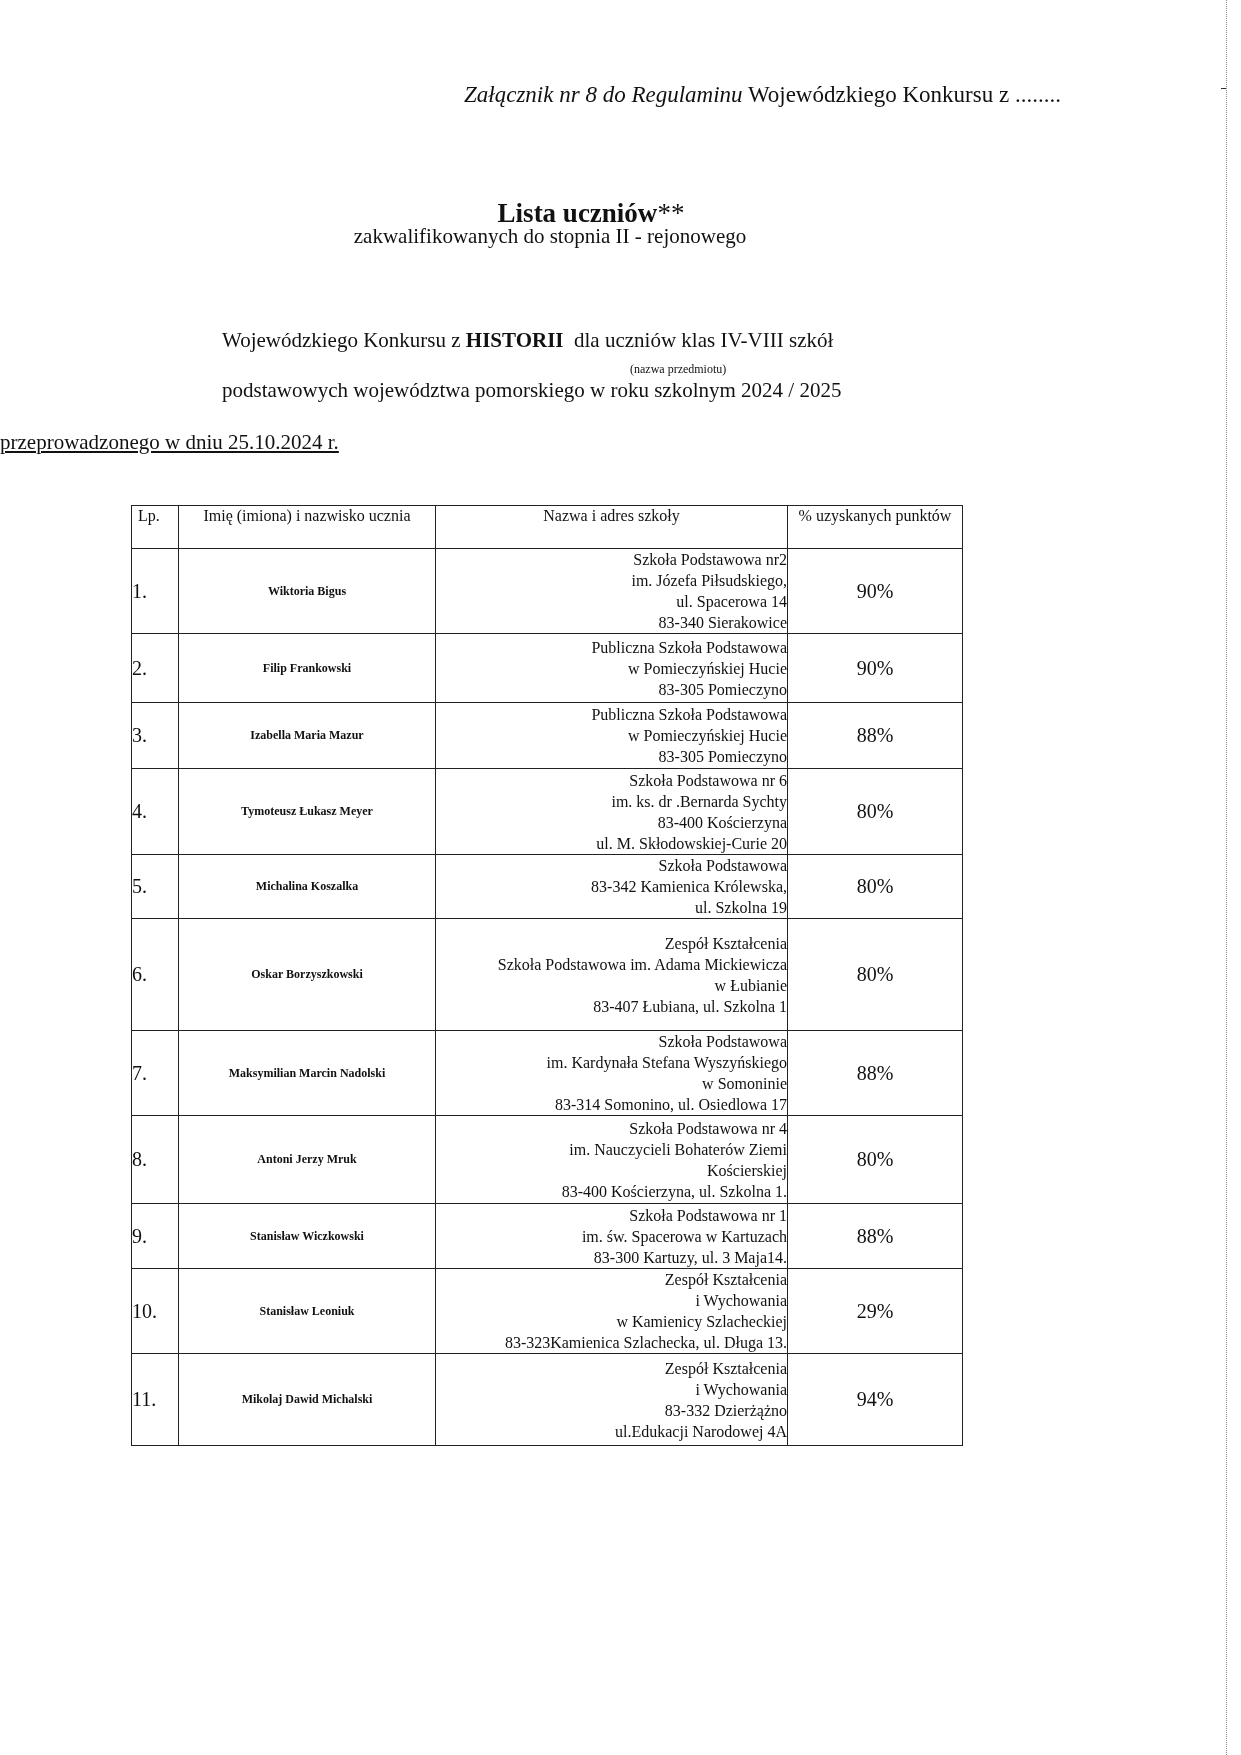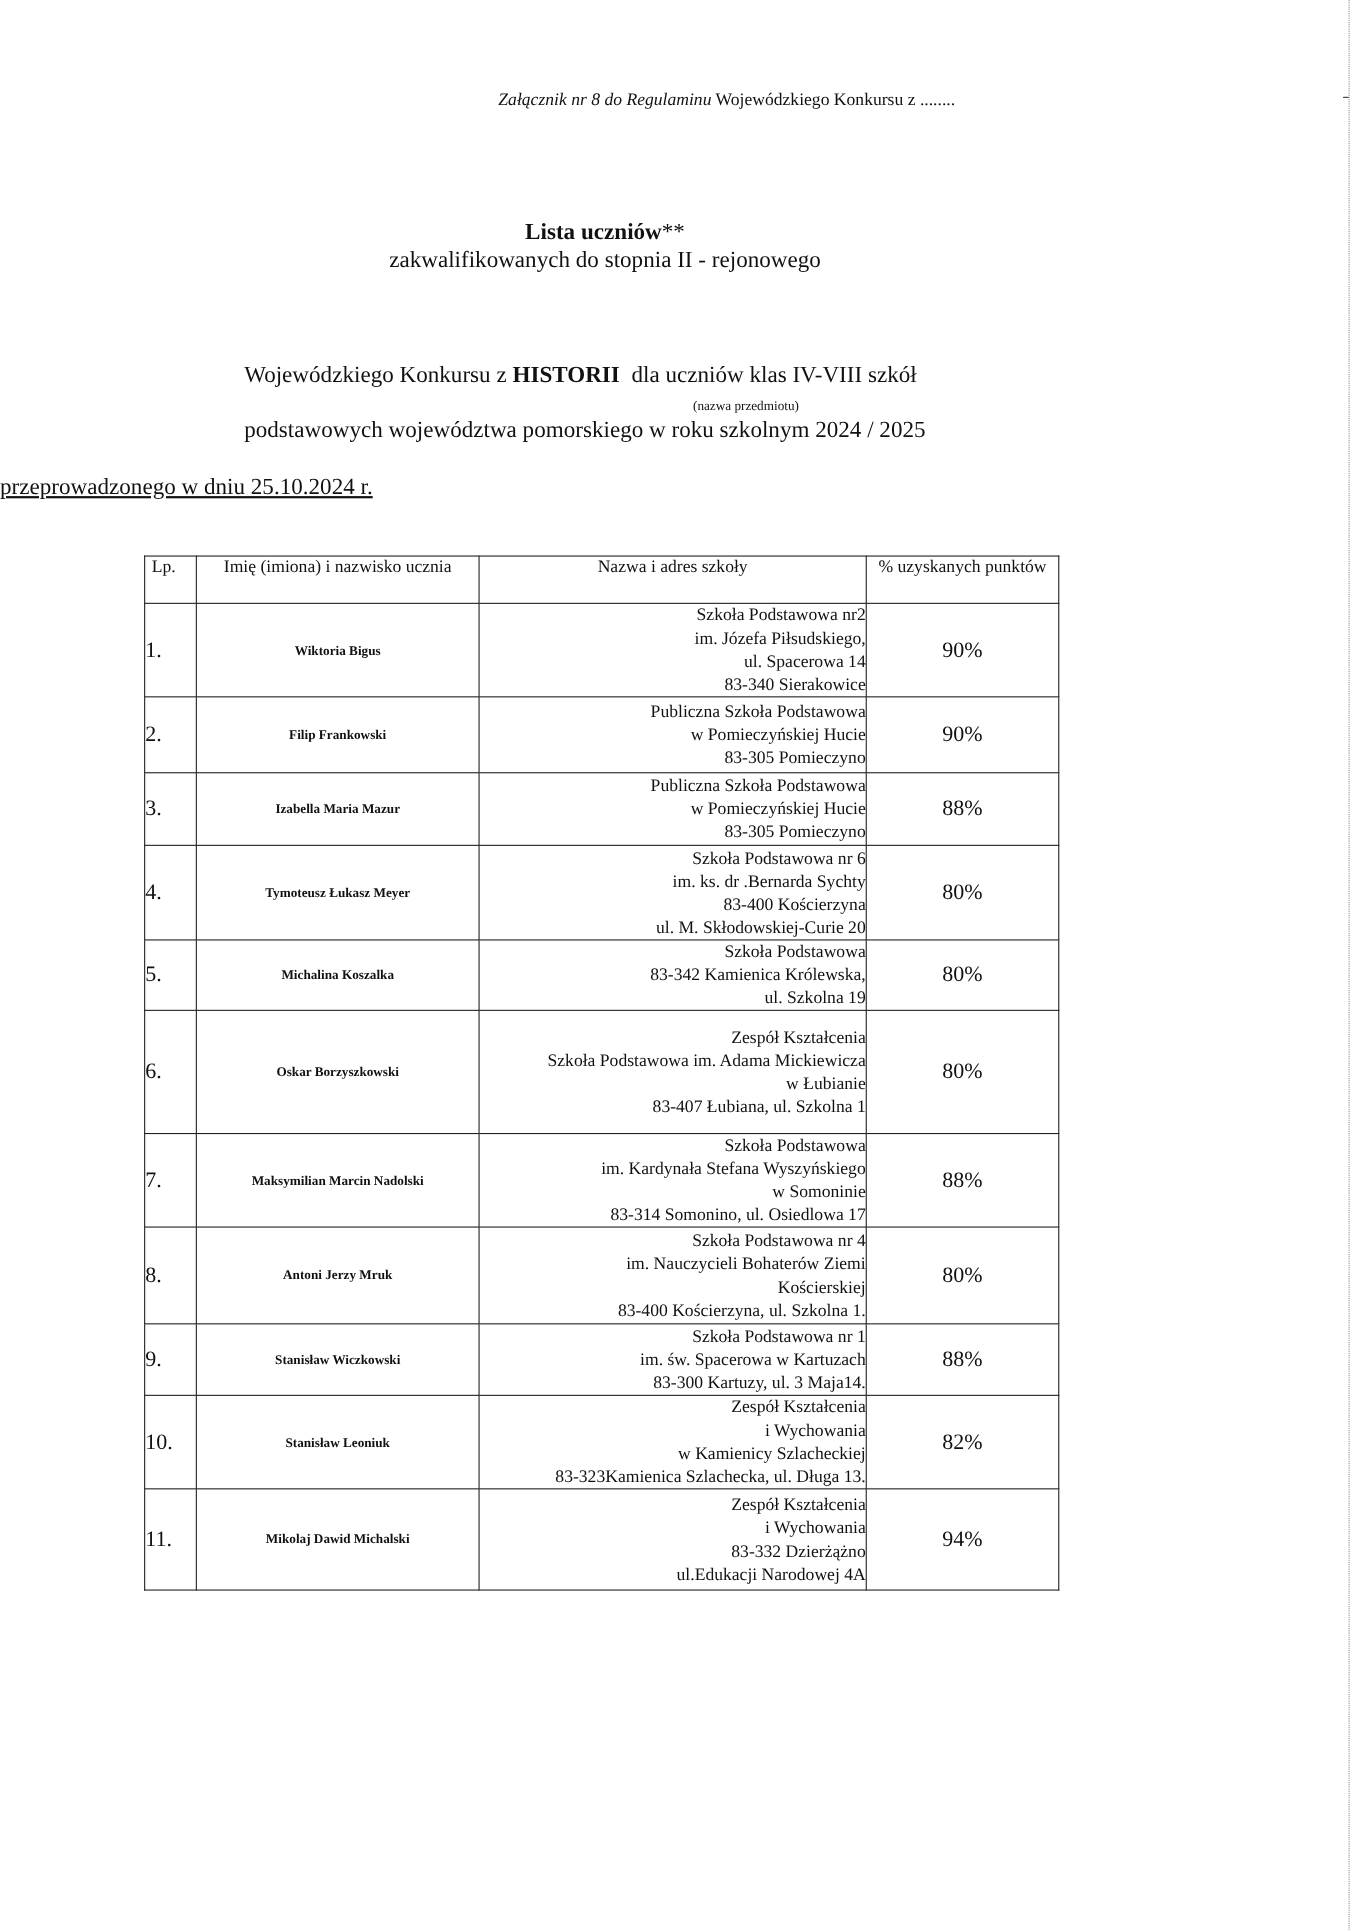--- a/index.html
+++ b/index.html
@@ -1,24 +1,24 @@
 <!DOCTYPE html>
 <html><head>
 <meta charset="utf-8">
 <style>
   html, body { margin: 0; padding: 0; background: #ffffff; }
   body { width: 1241px; height: 1755px; position: relative; overflow: hidden;
          font-family: "Liberation Serif", "DejaVu Serif", serif; color: #111; }
   .edge-line { position: absolute; left: 1226px; top: 0; width: 0; height: 1755px;
                border-left: 1px dotted #8a8a8a; }
   .edge-tick { position: absolute; left: 1221px; top: 88px; width: 5px; height: 1px; background:#333; }
-  .annex { position: absolute; left: 453px; top: 82px; font-size: 16px; white-space: nowrap; }
+  .annex { position: absolute; left: 464px; top: 82px; font-size: 23px; white-space: nowrap; }
   .annex i { font-style: italic; }
   .title-block { position: absolute; left: 0; width: 1100px; text-align: center; }
-  .t1 { top: 198px; font-size: 21px; font-weight: bold; }
+  .t1 { top: 198px; font-size: 27px; font-weight: bold; padding-left: 41px; }
   .t1 .stars { font-weight: normal; }
   .t2 { top: 224px; font-size: 21px; }
   .line3 { position: absolute; left: 222px; top: 328px; font-size: 21px; white-space: nowrap; }
   .line3 b { font-weight: bold; }
   .subnote { position: absolute; left: 630px; top: 362px; font-size: 12px; white-space: nowrap; }
   .line4 { position: absolute; left: 222px; top: 378px; font-size: 21px; white-space: nowrap; }
   .line5 { position: absolute; left: 0; width: 1100px; text-align: left; top: 430px; font-size: 21px; text-decoration: underline; }
 
   table.list { position: absolute; left: 131px; top: 505px; width: 831px; border-collapse: collapse;
                font-size: 16px; table-layout: fixed; padding-left: 16px; }
@@ -161,21 +161,21 @@
       </tr>
       <tr style="height: 80px;">
         <td class="lp">10.</td>
         <td class="name">Stanisław Leoniuk</td>
         <td class="school">
           <span class="sline">Zespół Kształcenia</span>
           <span class="sline">i Wychowania</span>
           <span class="sline">w Kamienicy Szlacheckiej</span>
           <span class="sline">83-323Kamienica Szlachecka, ul. Długa 13.</span>
         </td>
-        <td class="pct">82%</td>
+        <td class="pct">29%</td>
       </tr>
       <tr style="height: 92px;">
         <td class="lp">11.</td>
         <td class="name">Mikolaj Dawid Michalski</td>
         <td class="school">
           <span class="sline">Zespół Kształcenia</span>
           <span class="sline">i Wychowania</span>
           <span class="sline">83-332 Dzierżążno</span>
           <span class="sline">ul.Edukacji Narodowej 4A</span>
         </td>

